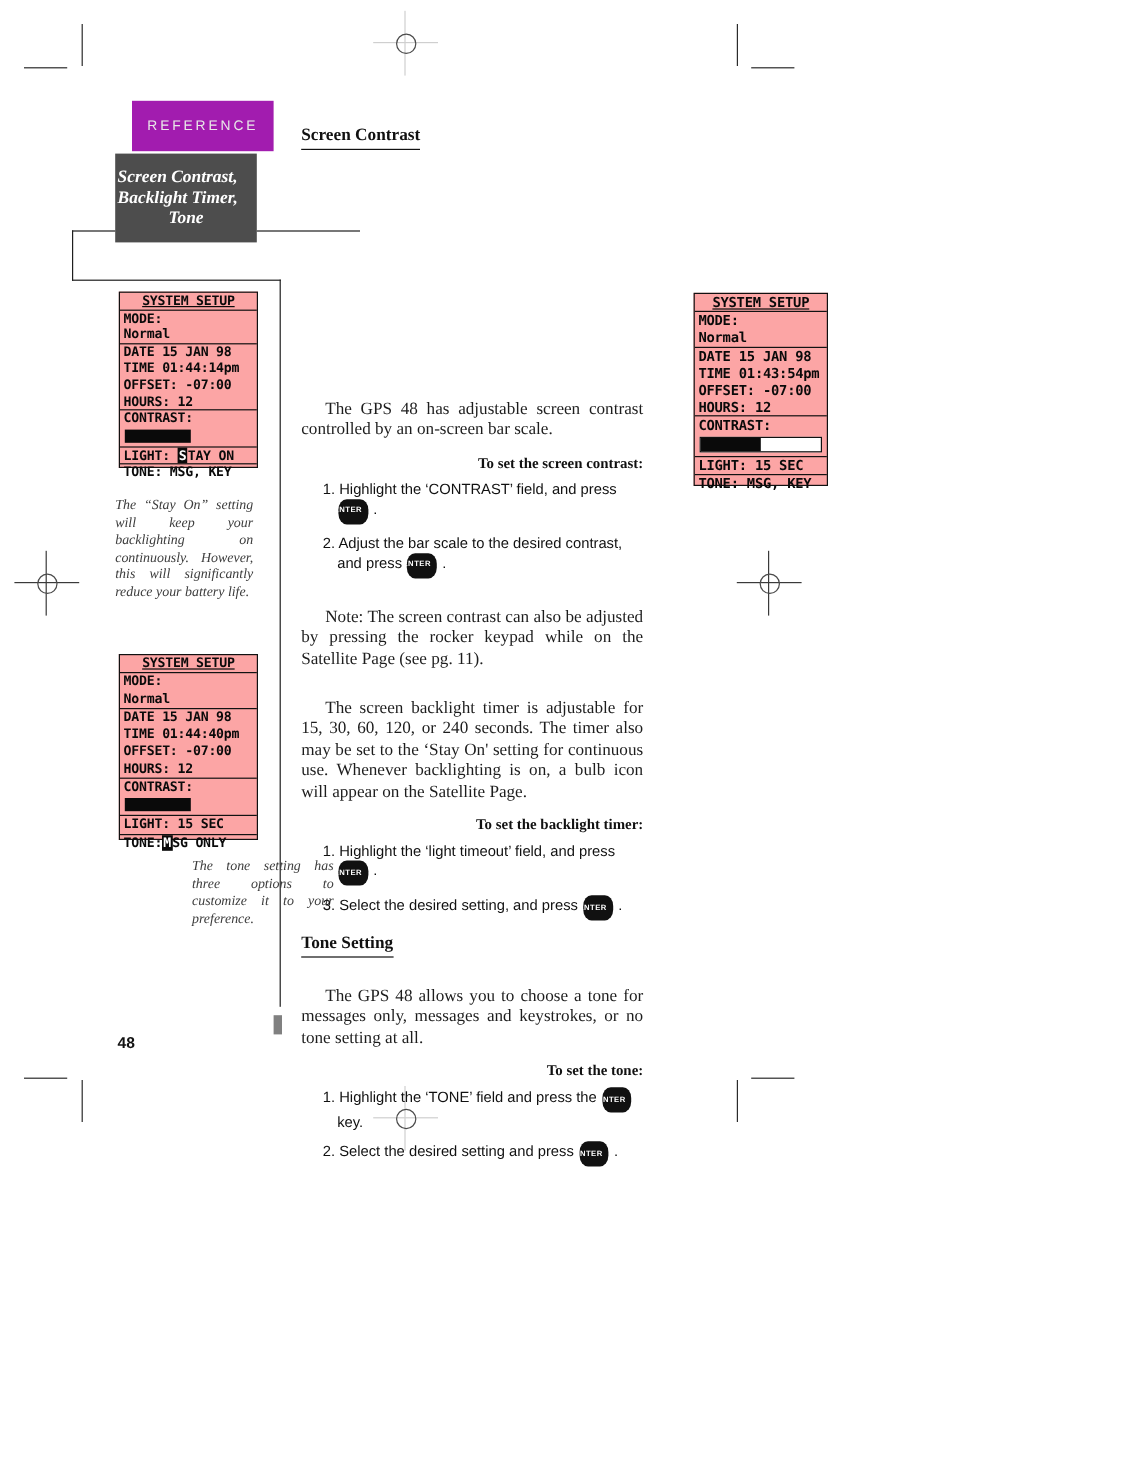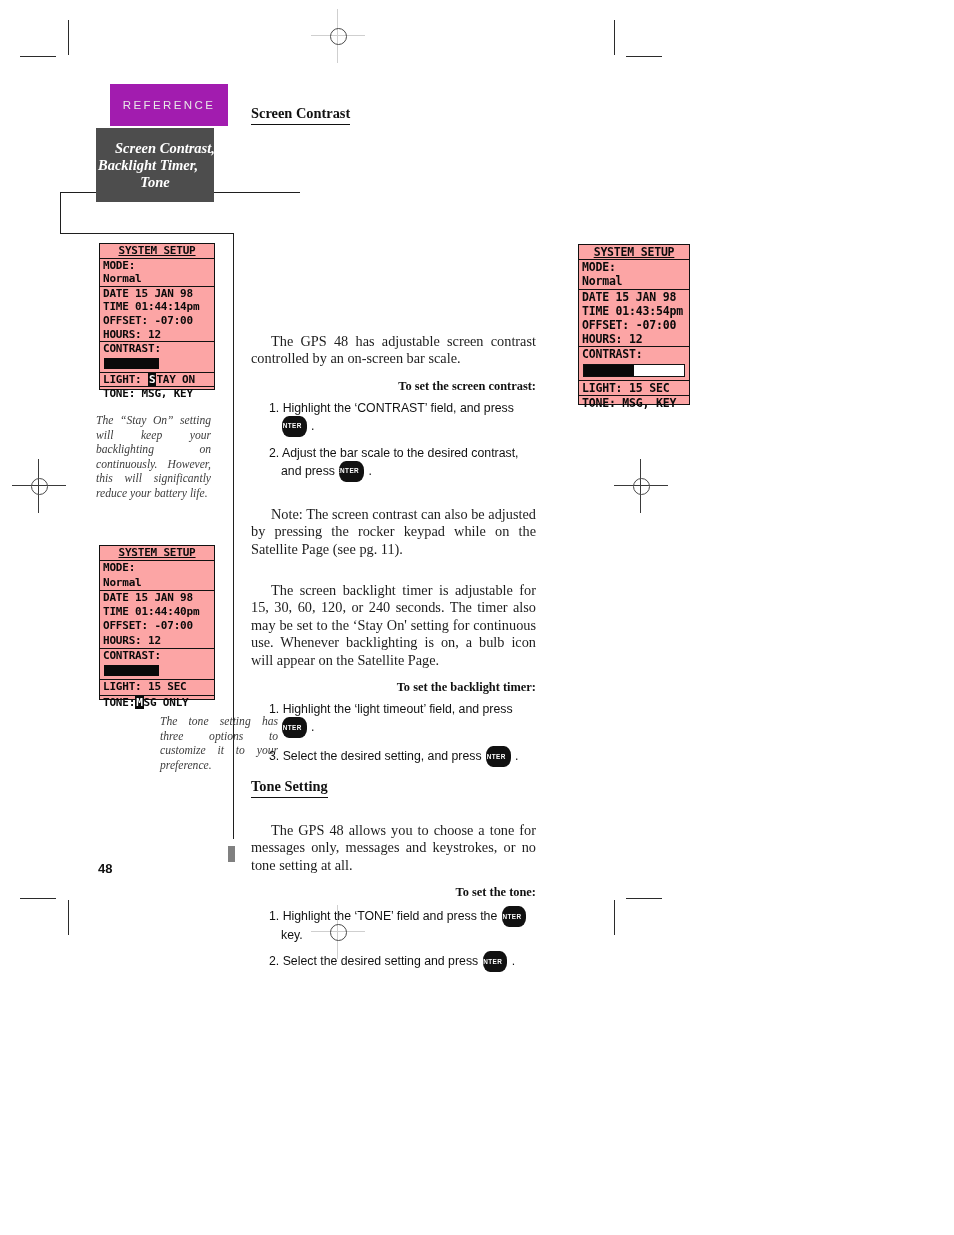--- a/index.html
+++ b/index.html
@@ -16,21 +16,21 @@
 
   
   #sidebar{position:absolute;left:60px;top:84px;width:175px;height:755px;}
   .tab-head{position:absolute;left:36px;top:0;width:118px;height:42px;background:#a21caf;
             display:flex;align-items:center;justify-content:center;margin-left:14px;}
   .tab-head span{font-family:"Liberation Sans",sans-serif;color:#e8e8e8;font-size:11.5px;letter-spacing:2.4px;}
   .tab-title{position:absolute;left:36px;top:44px;width:118px;height:74px;background:#4d4d4d;
              display:flex;flex-direction:column;align-items:center;justify-content:center;}
   .tab-title div{font-family:"Liberation Serif",serif;font-style:italic;font-weight:bold;color:#fff;
                  font-size:14.5px;line-height:17px;text-align:center;white-space:nowrap;}
-  .tab-title div.l1{align-self:flex-start;padding-left:19px;font-style:italic;}
+  .tab-title div.l1{align-self:flex-start;padding-left:2px;font-style:italic;}
   .tab-title div.l2{align-self:flex-start;padding-left:2px;}
   .tab-title div.l3{align-self:center;}
 
   .rule{position:absolute;background:#1f1f1f;}
   #rule-left-top{left:0px;top:108px;width:36px;height:1px;}
   #rule-right-top{left:154px;top:108px;width:86px;height:1px;}
   #rule-frame-v{left:0px;top:108px;width:1px;height:42px;}
   #rule-frame-h{left:0px;top:149px;width:174px;height:1px;}
   #rule-frame-v2{left:173px;top:149px;width:1px;height:606px;}
 

